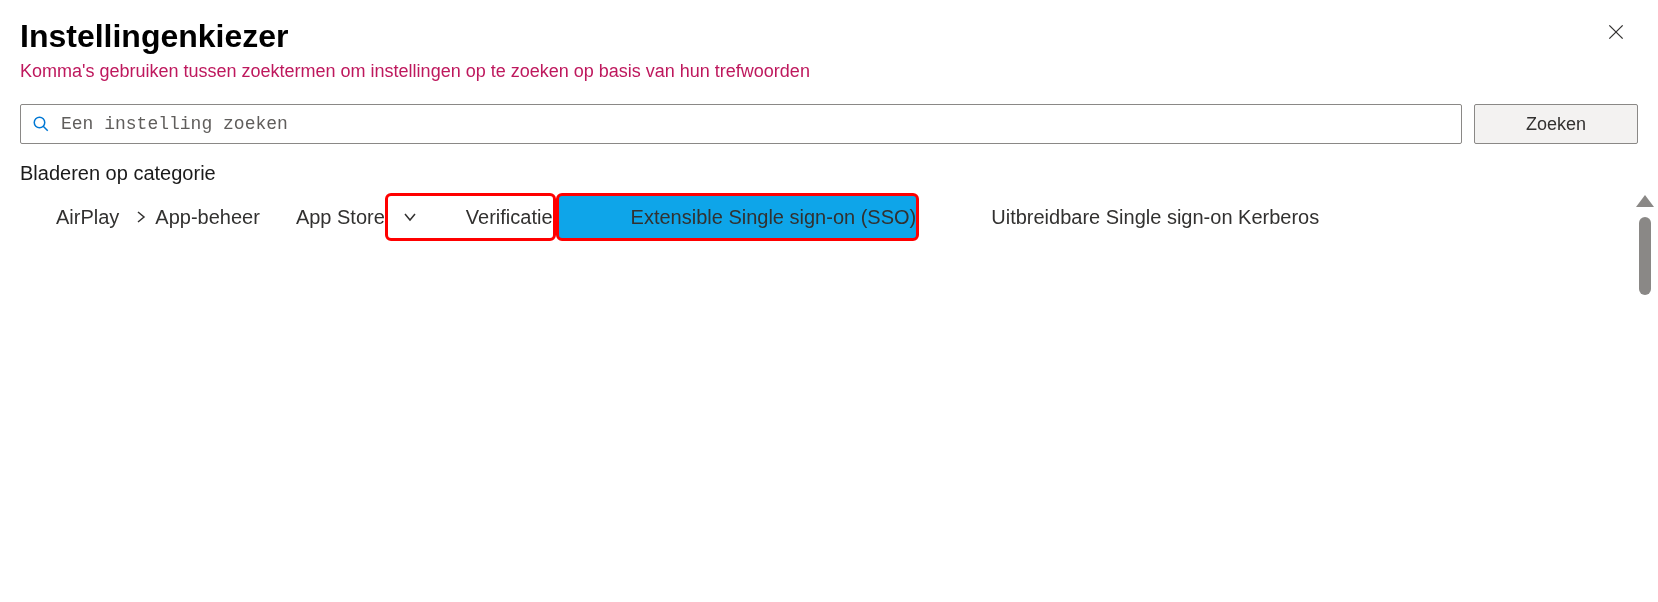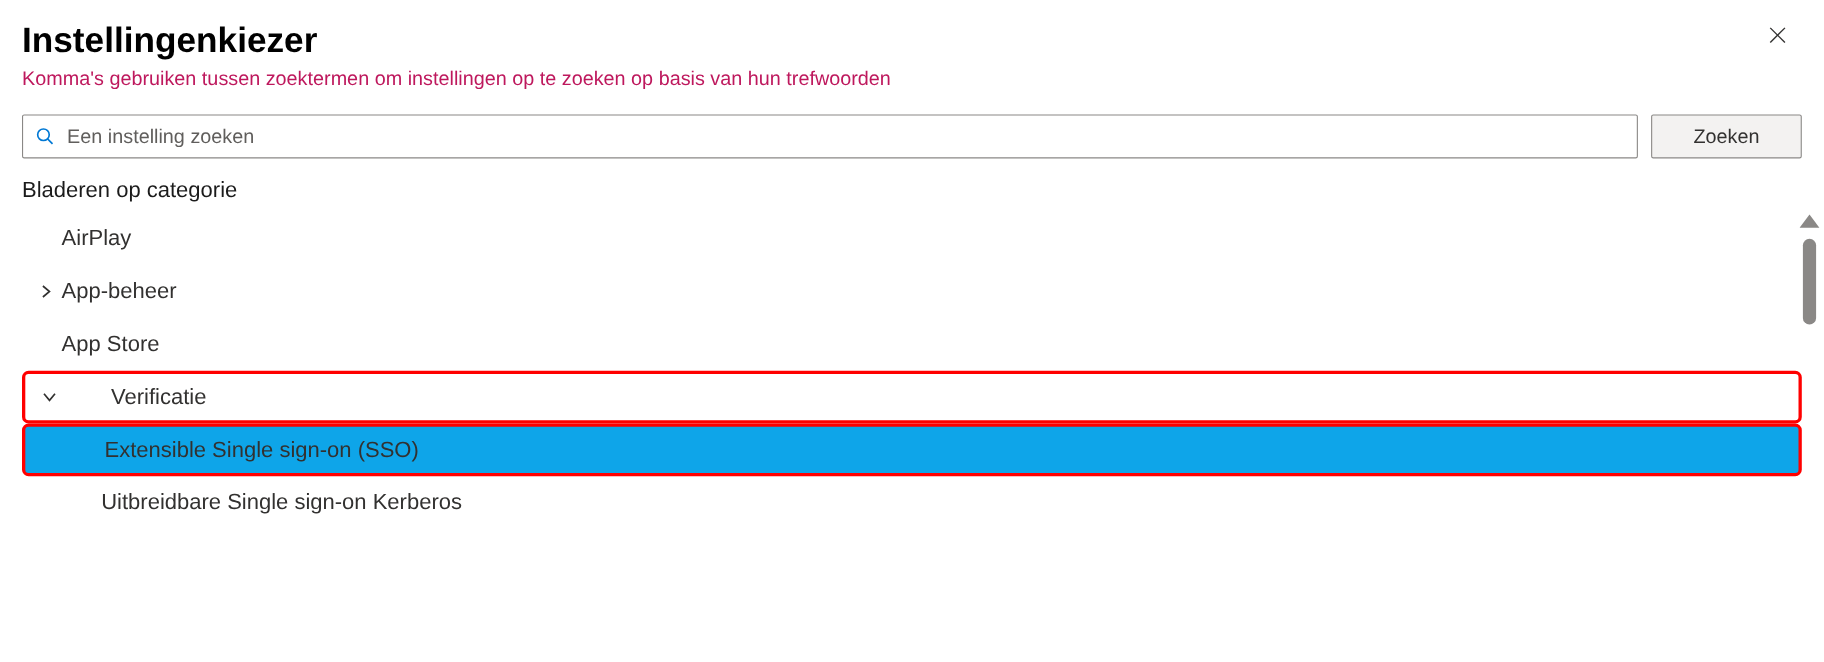--- a/index.html
+++ b/index.html
@@ -77,45 +77,46 @@
       stroke: #0078d4;
       fill: none;
     }
     .search-input {
       flex: 1;
       border: none;
       outline: none;
       font-size: 18px;
       color: #701a75;
       background: transparent;
+      font-family: Liberation Mono, monospace;
     }
     .search-input::placeholder {
       color: #605e5c;
     }
     .search-button {
-      width: 137px;
+      width: 164px;
       height: 40px;
       border: 1px solid #8a8886;
       border-radius: 2px;
       background: #f3f2f1;
       font-size: 18px;
       color: #323130;
       cursor: pointer;
     }
     .browse-label {
       font-size: 20px;
       color: #1b1b1b;
       margin-bottom: 8px;
     }
     .scroll-area {
       position: relative;
     }
     .tree {
       display: flex;
-      flex-direction: column;
+      flex-direction: row;
       gap: 0;
     }
     .tree-item {
       display: flex;
       align-items: center;
       font-size: 20px;
       color: #323130;
       height: 48px;
       cursor: pointer;
       padding-left: 12px;

